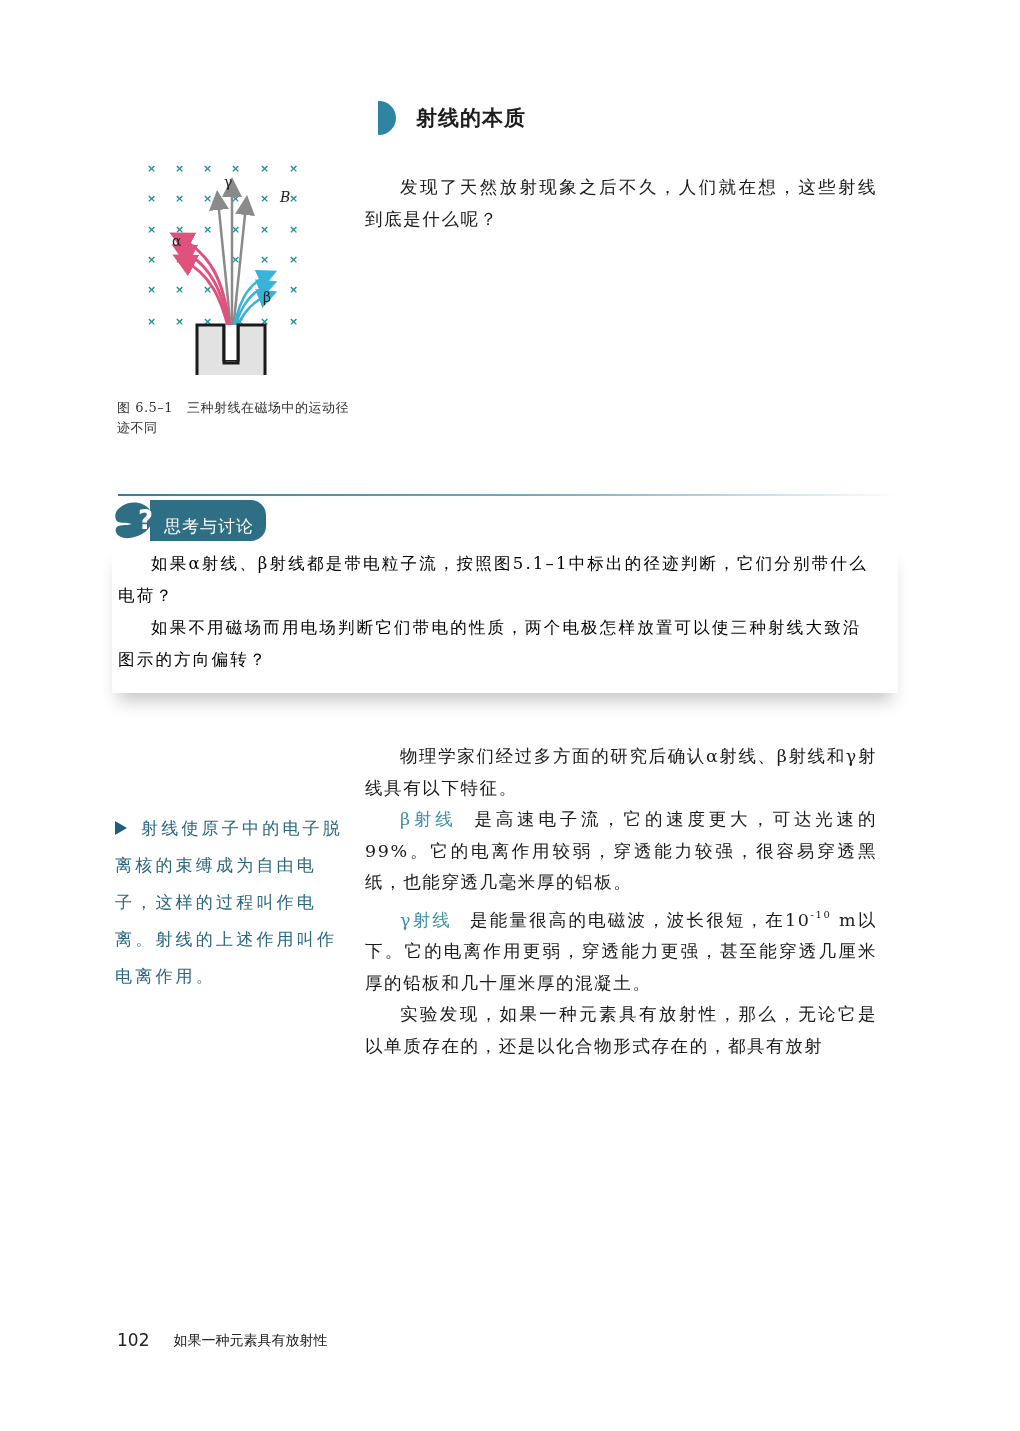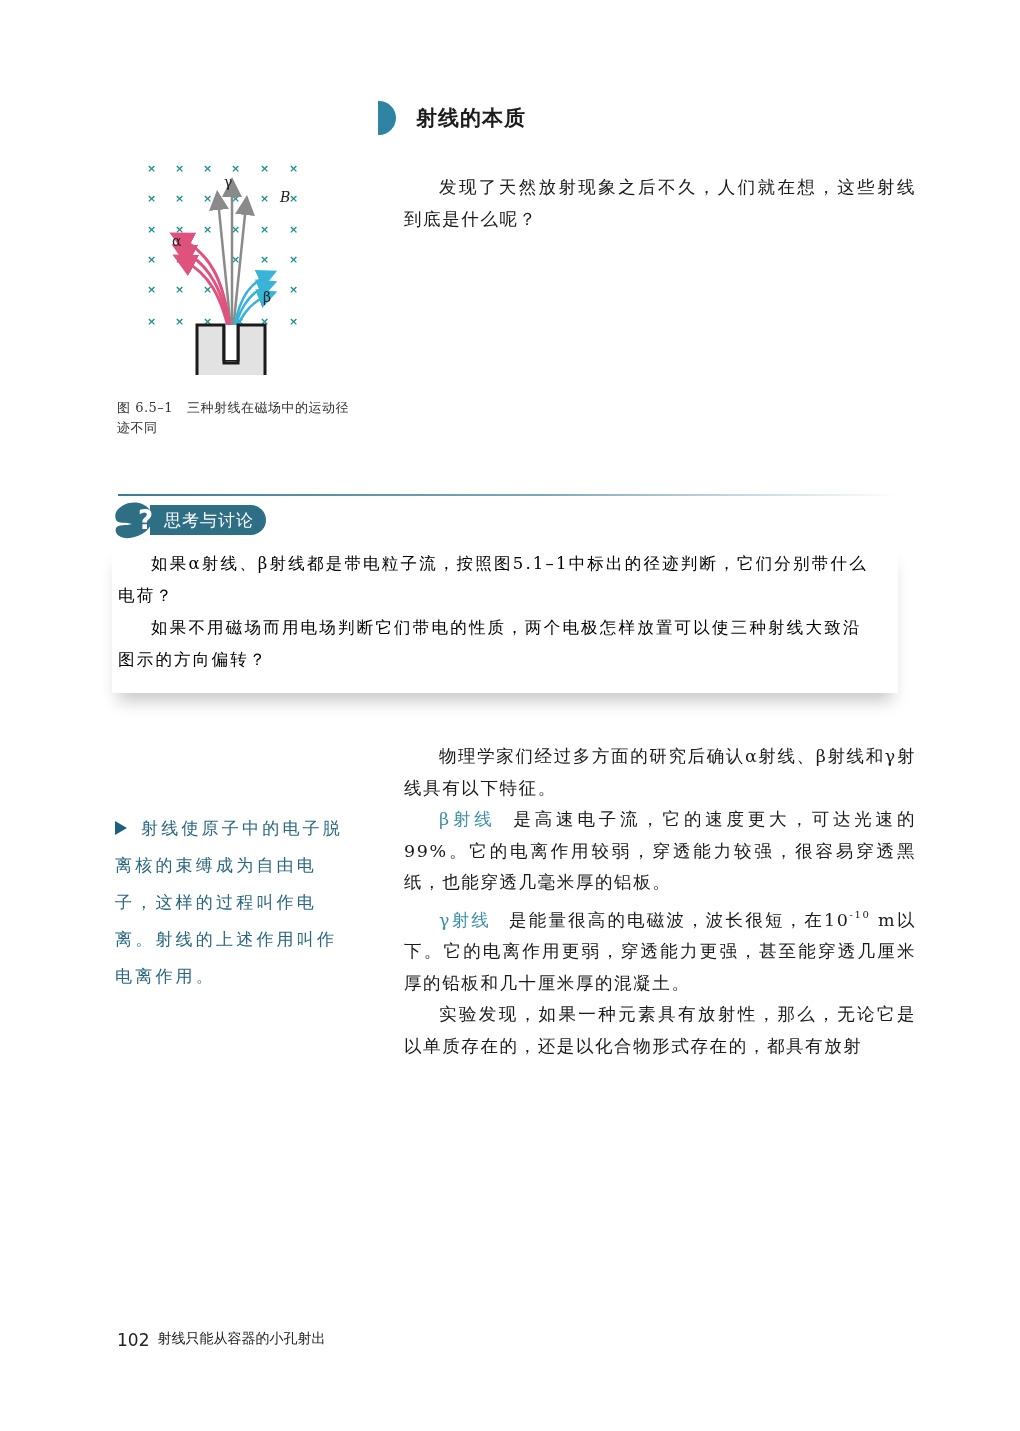--- a/index.html
+++ b/index.html
@@ -10,46 +10,46 @@
   
   .sec-head { left:378px; top:100px; height:36px; display:flex; align-items:center; }
   .sec-tab { width:18px; height:34px; background:#2f84a3; border-radius:0 17px 17px 0; margin-right:20px; }
   .sec-title { font-family:"DejaVu Sans","Liberation Sans",sans-serif; font-weight:bold; font-size:21px; color:#1c1c1c; letter-spacing:1px; }
 
   
   .figure { left:118px; top:155px; width:240px; height:220px; }
   .fig-caption { left:117px; top:398px; width:240px; font-size:13px; line-height:20px; color:#333; letter-spacing:0.5px; }
 
   
-  .body-col { left:404px; width:512px; font-size:17.5px; line-height:31.5px; letter-spacing:1.6px; text-align:justify; color:#1a1a1a; }
+  .body-col { left:365px; width:512px; font-size:17.5px; line-height:31.5px; letter-spacing:1.6px; text-align:justify; color:#1a1a1a; }
   .body-col p { margin:0; text-indent:2em; }
   .blue-b { color:#2e86a4; font-weight:bold; font-family:"DejaVu Sans","Liberation Sans",sans-serif; }
   .term { color:#3d8fa6; margin-right:18px; }
 
   
   .disc-line { left:118px; top:494px; width:782px; height:2px; background:linear-gradient(90deg,#3b7c95 0%,#7fa9ba 55%,rgba(255,255,255,0) 100%); }
   .disc-badge { left:112px; top:500px; height:40px; display:flex; align-items:center; }
   .disc-icon { width:46px; height:40px; position:relative; }
-  .disc-label { margin-left:-8px; background:#2e6f86; color:#fff; font-family:"DejaVu Sans","Liberation Sans",sans-serif; font-size:17px; height:30px; line-height:30px; padding:0 12px 0 14px; border-radius:0 15px 15px 0; letter-spacing:1px; }
+  .disc-label { margin-left:-8px; background:#2e6f86; color:#fff; font-family:"DejaVu Sans","Liberation Sans",sans-serif; font-size:17px; height:30px; line-height:30px; padding:11px 12px 0 14px; border-radius:0 15px 15px 0; letter-spacing:1px; }
   .disc-box { left:112px; top:545px; width:786px; height:148px; background:#fff; box-shadow:0 14px 16px -6px rgba(0,0,0,0.22); }
   .disc-text { left:118px; top:548px; width:760px; font-size:16.5px; line-height:32px; letter-spacing:2.2px; color:#000000; }
   .disc-text p { margin:0; text-indent:2em; }
 
   
   .note { left:115px; top:810px; width:228px; font-size:17px; line-height:37px; color:#2a6680; letter-spacing:3.2px; }
   .note-arrow { display:inline-block; width:0; height:0; border-top:7px solid transparent; border-bottom:7px solid transparent; border-left:12px solid #1f5f7d; margin-right:14px; vertical-align:-1px; }
 
   
   .frac { display:inline-block; vertical-align:middle; text-align:center; font-size:15px; line-height:15px; margin:0 2px; }
   .frac span { display:block; }
   .frac .num { border-bottom:1px solid #1a1a1a; padding:0 1px; }
   sup { font-size:10px; vertical-align:8px; }
 
   
-  .footer { left:117px; top:1330px; font-family:"DejaVu Sans","Liberation Sans",sans-serif; font-size:14px; color:#222; display:flex; gap:8px; align-items:flex-start; }
+  .footer { left:117px; top:1330px; font-family:"DejaVu Sans","Liberation Sans",sans-serif; font-size:14px; color:#222; display:flex; gap:24px; align-items:flex-end; }
   .footer .pn { font-size:17px; }
 </style>
 </head>
 <body>
 
 <div class="abs sec-head">
   <div class="sec-tab"></div>
   <span class="sec-title">射线的本质</span>
 </div>
 
@@ -162,14 +162,14 @@
 
 <div class="abs body-col" style="top:741px;">
   <p>物理学家们经过多方面的研究后确认α射线、β射线和γ射线具有以下特征。</p>
   <p><span class="term">β射线</span><span>是高速电子流，它的速度更大，可达光速的99%。它的电离作用较弱，穿透能力较强，很容易穿透黑纸，也能穿透几毫米厚的铝板。</span></p>
   <p><span class="term">γ射线</span><span>是能量很高的电磁波，波长很短，在10</span><sup>-10</sup><span> m以下。它的电离作用更弱，穿透能力更强，甚至能穿透几厘米厚的铅板和几十厘米厚的混凝土。</span></p>
   <p>实验发现，如果一种元素具有放射性，那么，无论它是以单质存在的，还是以化合物形式存在的，都具有放射</p>
 </div>
 
 <div class="abs footer">
   <span class="pn">102</span>
-  <span>射线只能从容器的小孔射出</span>
+  <span>如果一种元素具有放射性</span>
 </div>
 
 </body></html>

